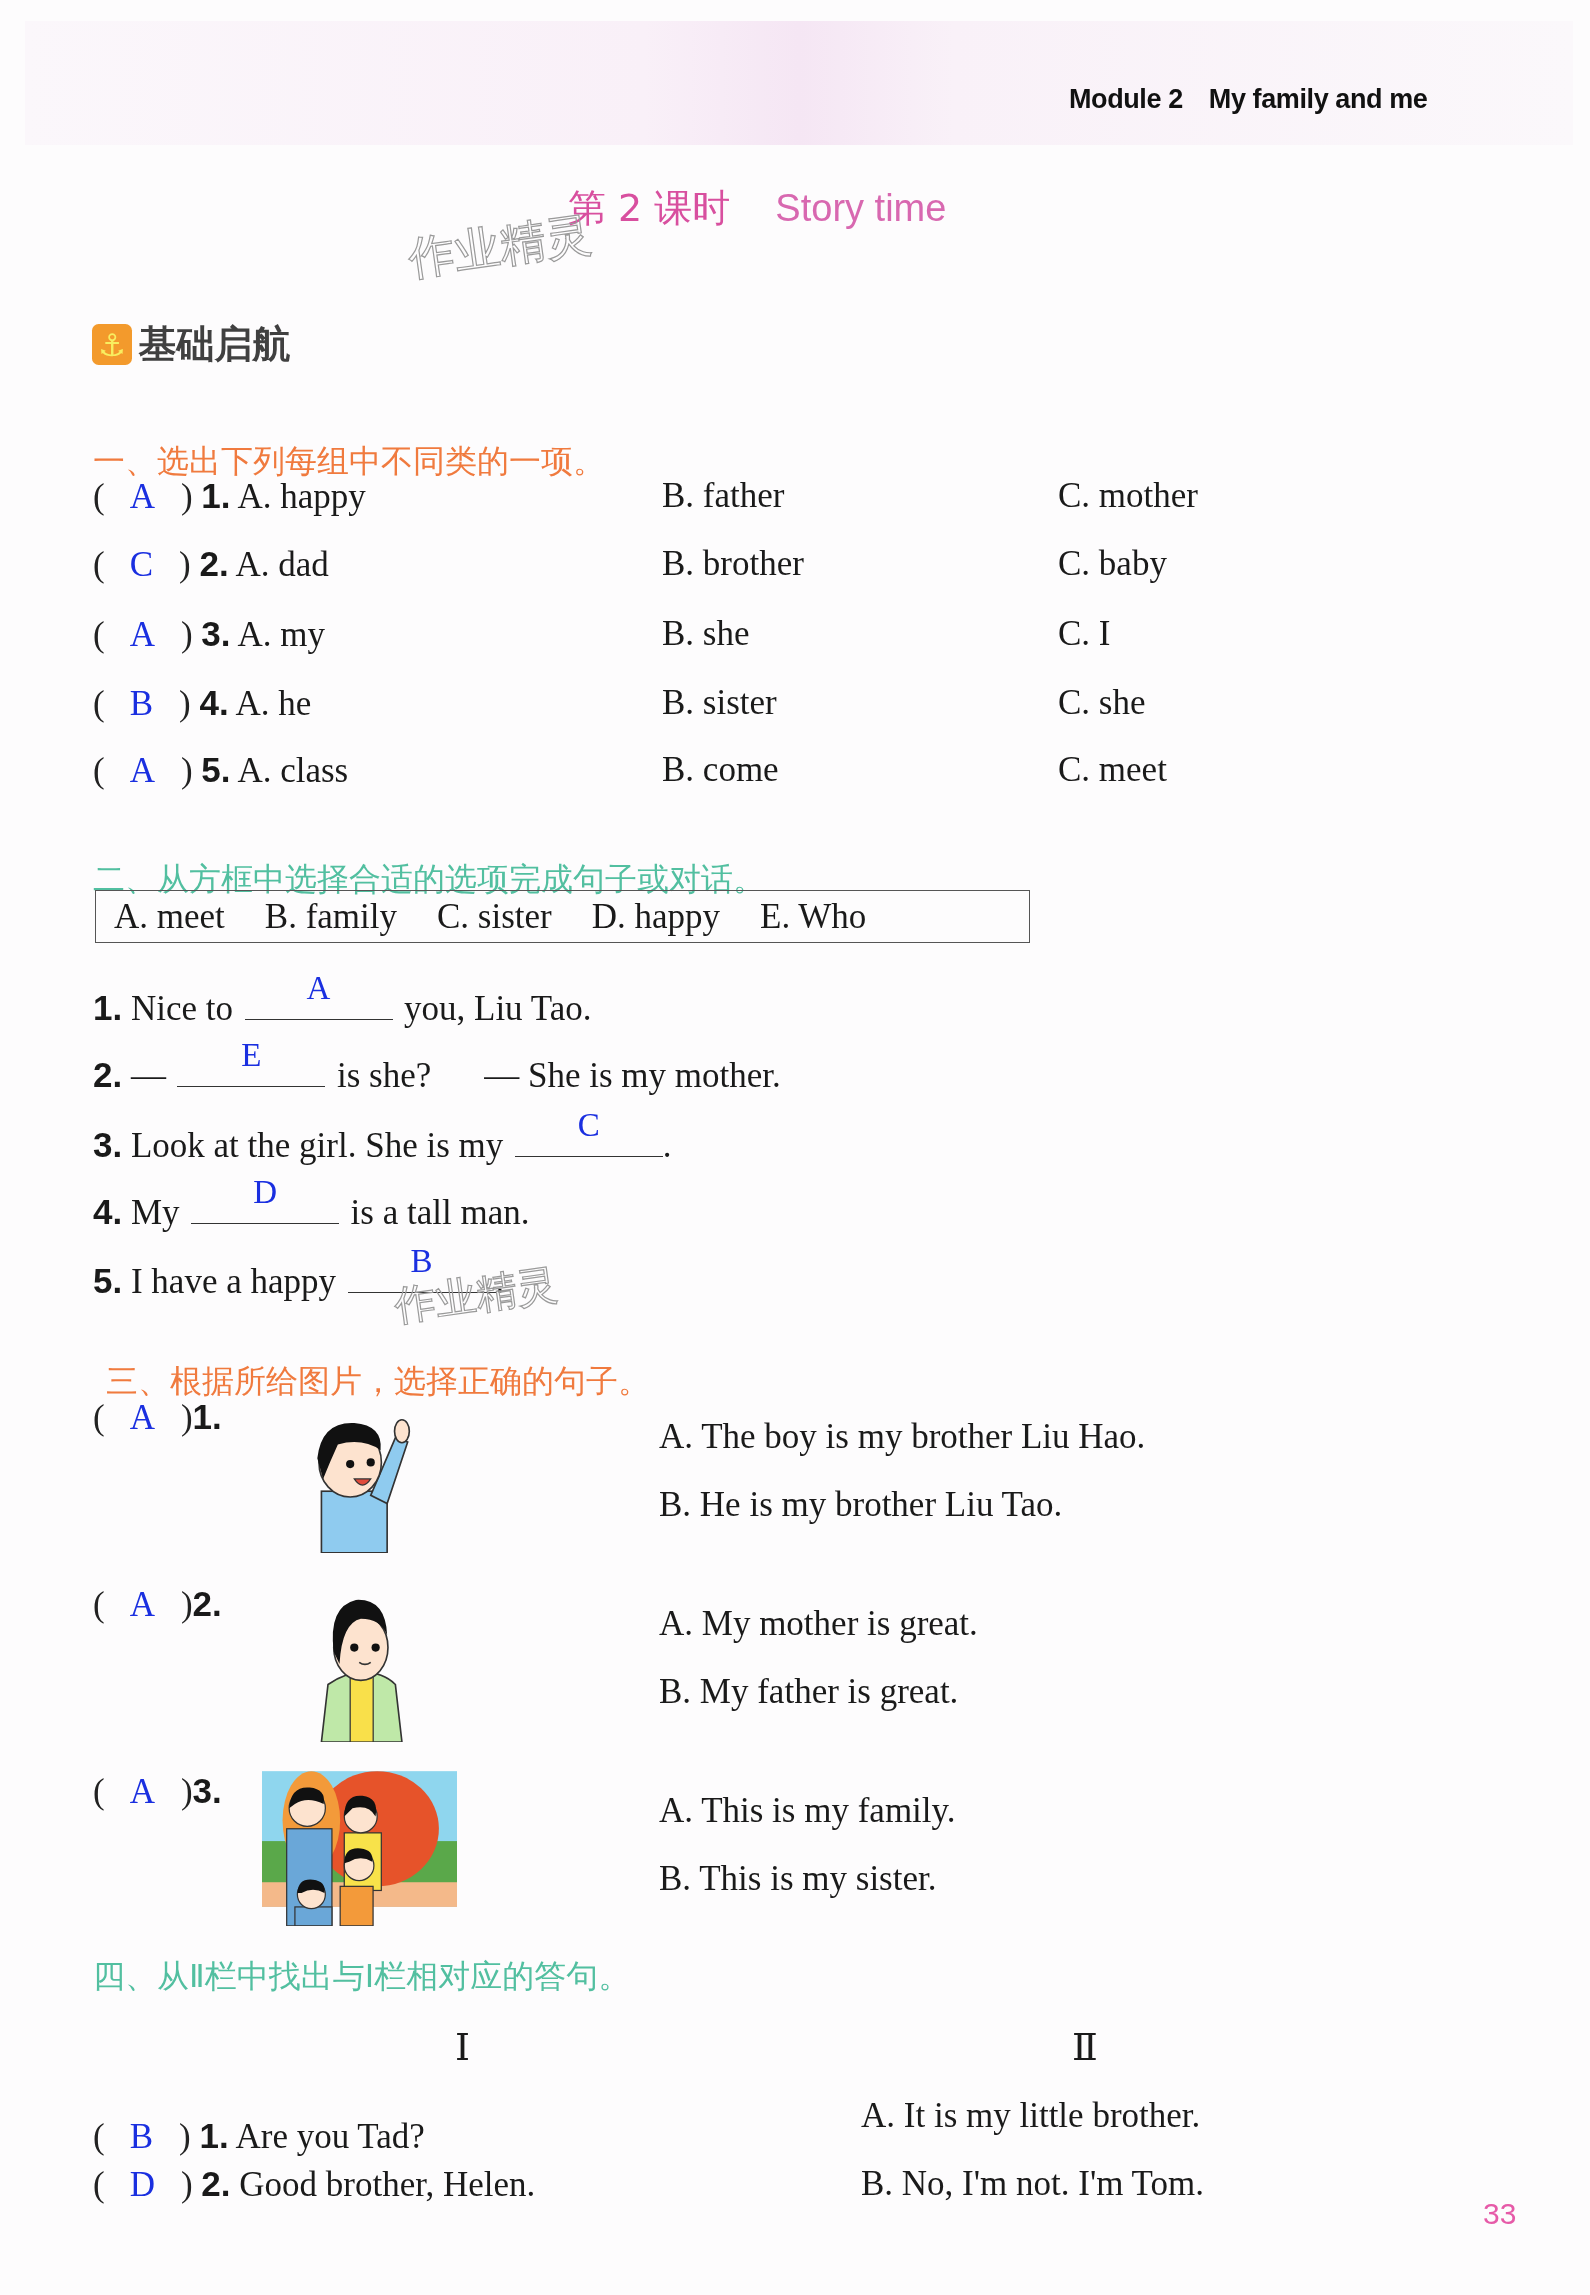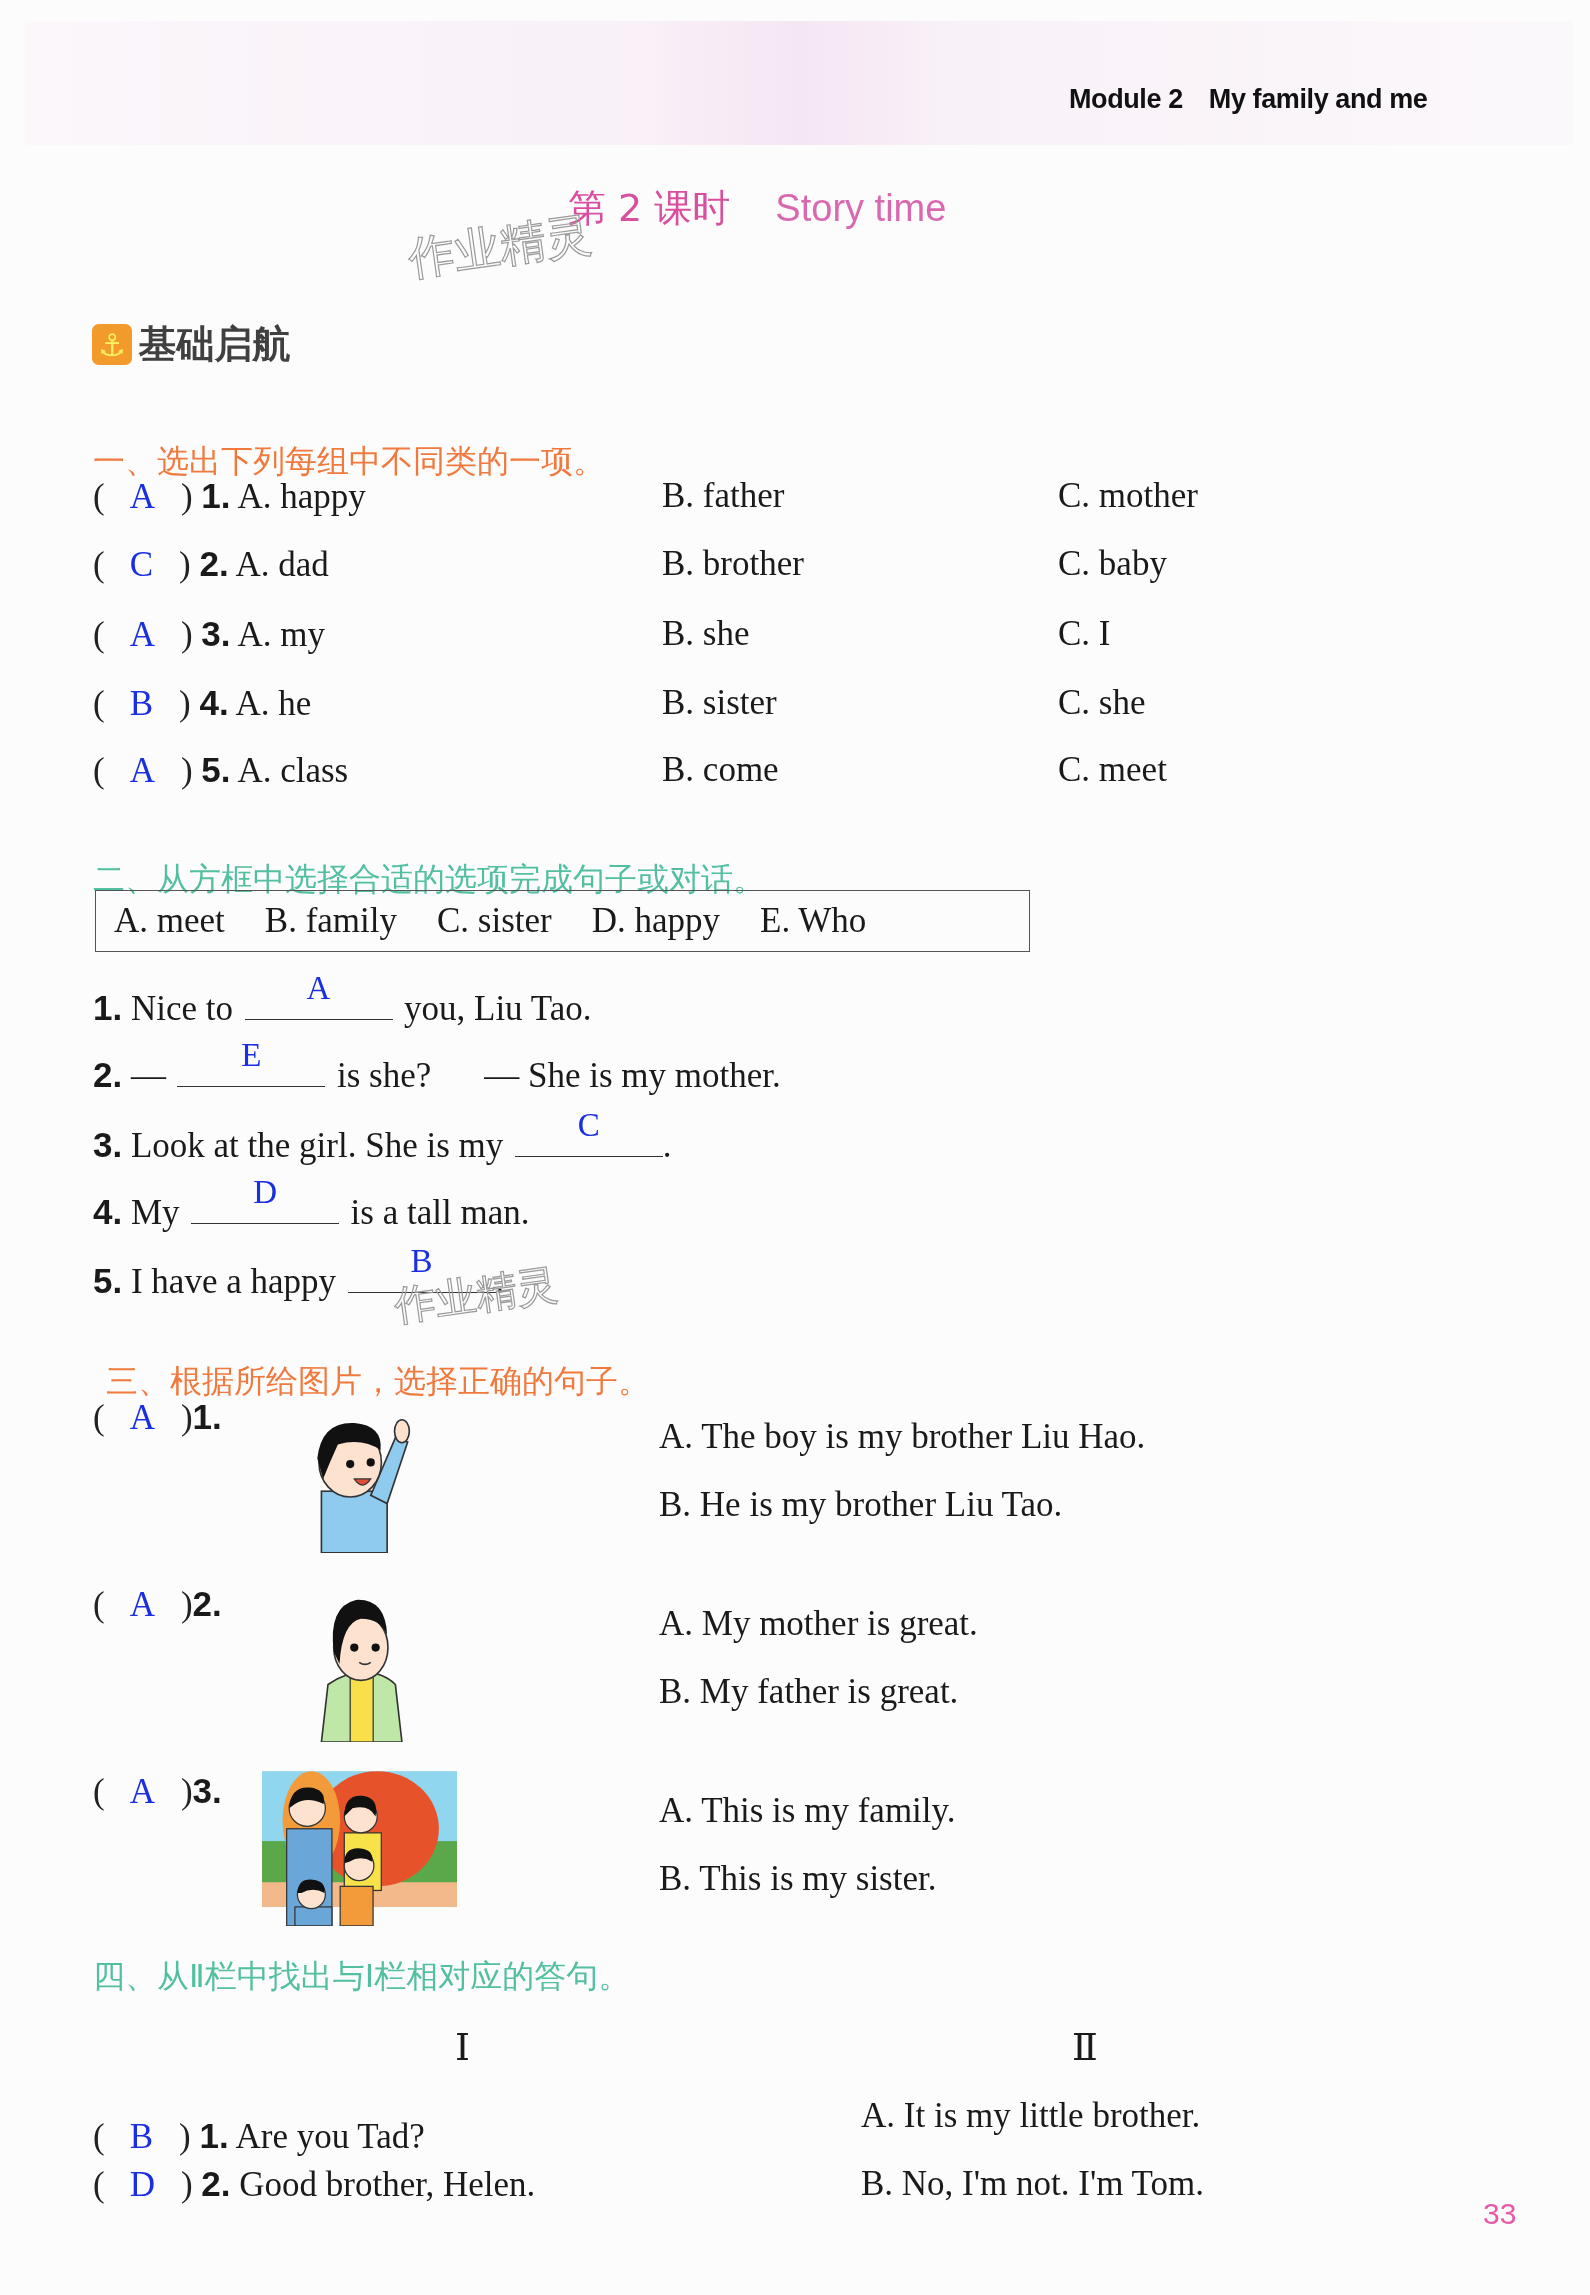--- a/index.html
+++ b/index.html
@@ -41,21 +41,21 @@
     font-family: "DejaVu Sans", sans-serif; font-weight: bold; font-size: 38px; color: #404040;
   }
   .sec-head { font-family: "DejaVu Sans", sans-serif; font-size: 32px; }
   .orange { color: #f07a3e; margin-top: 32px; }
   .teal { color: #52bfa0; }
   .q { font-size: 35px; }
   .paren { color: #222; }
   .ans { color: #1a2fe0; font-family: "Liberation Serif", serif; }
   .num { font-family: "Liberation Sans", sans-serif; font-weight: bold; }
   .box {
-    position: absolute; left: 95px; top: 890px; width: 935px; height: 62px;
+    position: absolute; left: 95px; top: 890px; width: 935px; height: 53px;
     border: 1.6px solid #555; box-sizing: border-box;
     display: flex; align-items: center; padding-left: 18px; gap: 0;
     font-size: 35px;
   }
   .box span { margin-right: 40px; }
   .blank {
     display: inline-block; width: 148px; border-bottom: 1.6px solid #333;
     position: relative; height: 33px; vertical-align: baseline; margin: 0 11.5px;
   }
   .blank .ans { position: absolute; left: 0; right: 0; text-align: center; top: -16.5px; font-size: 33px; }

